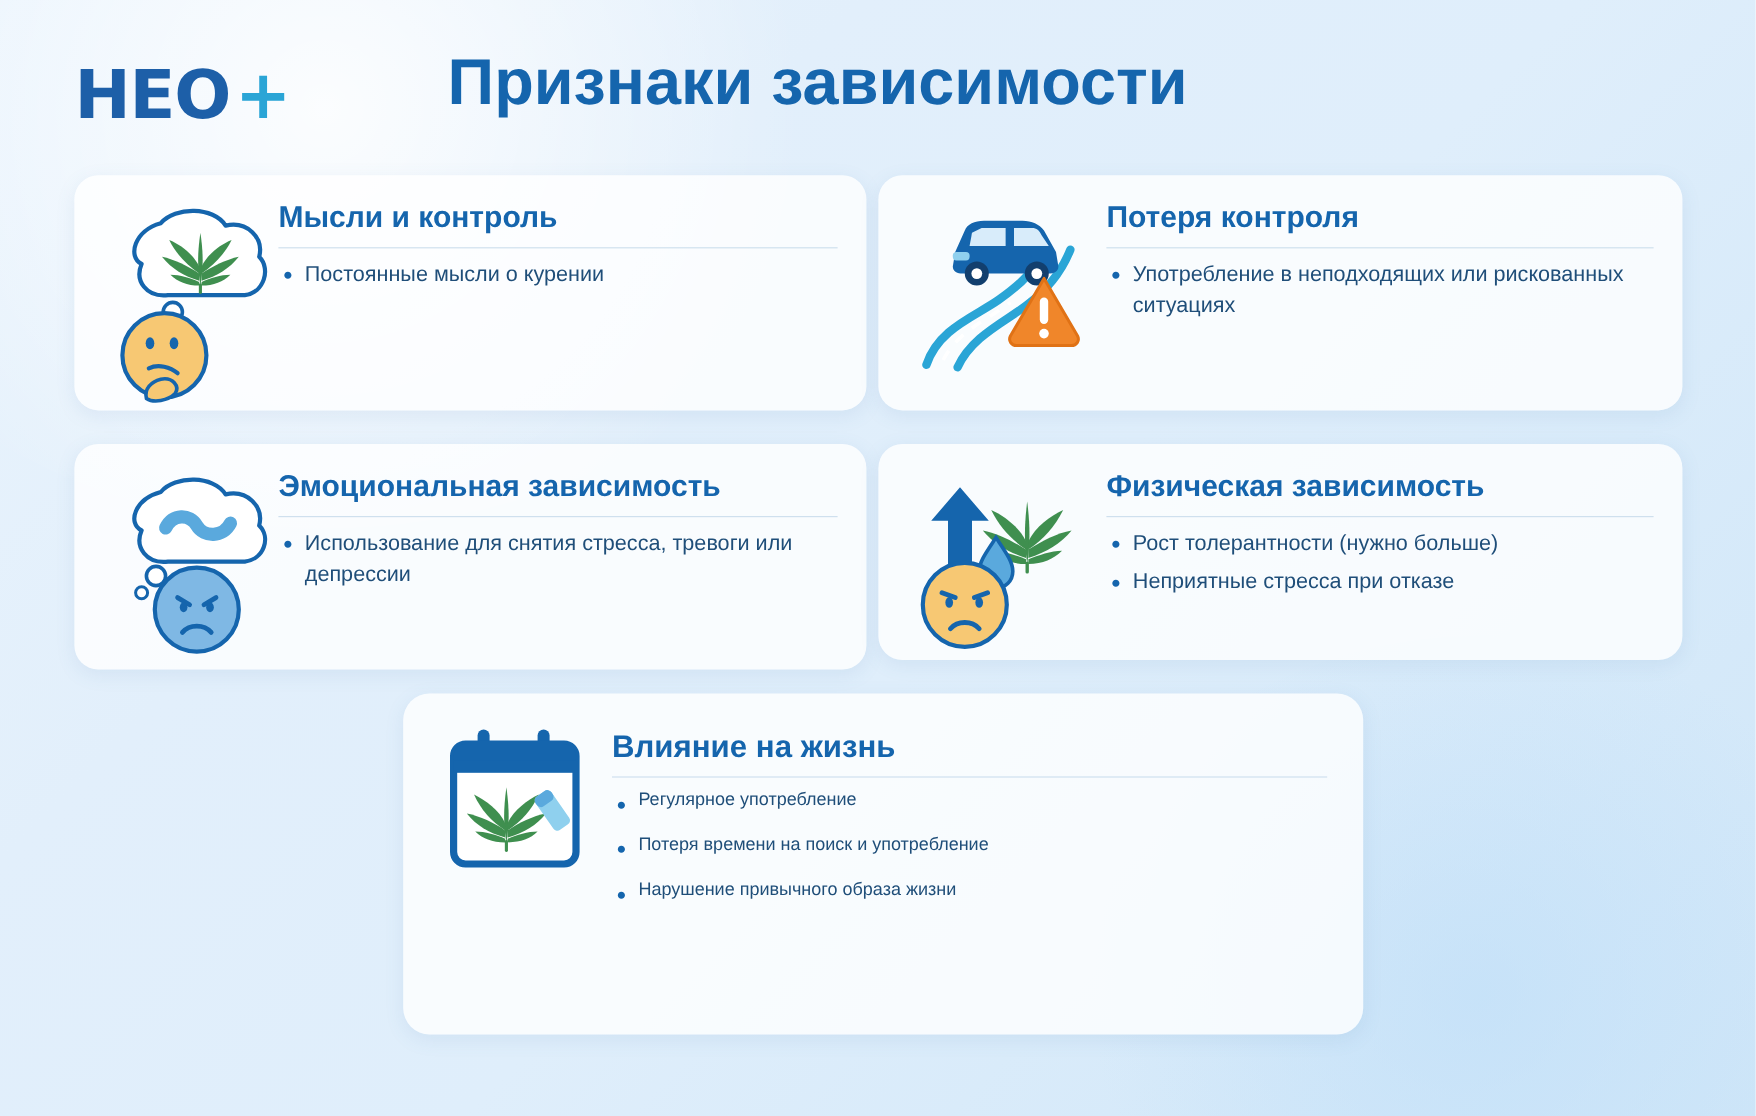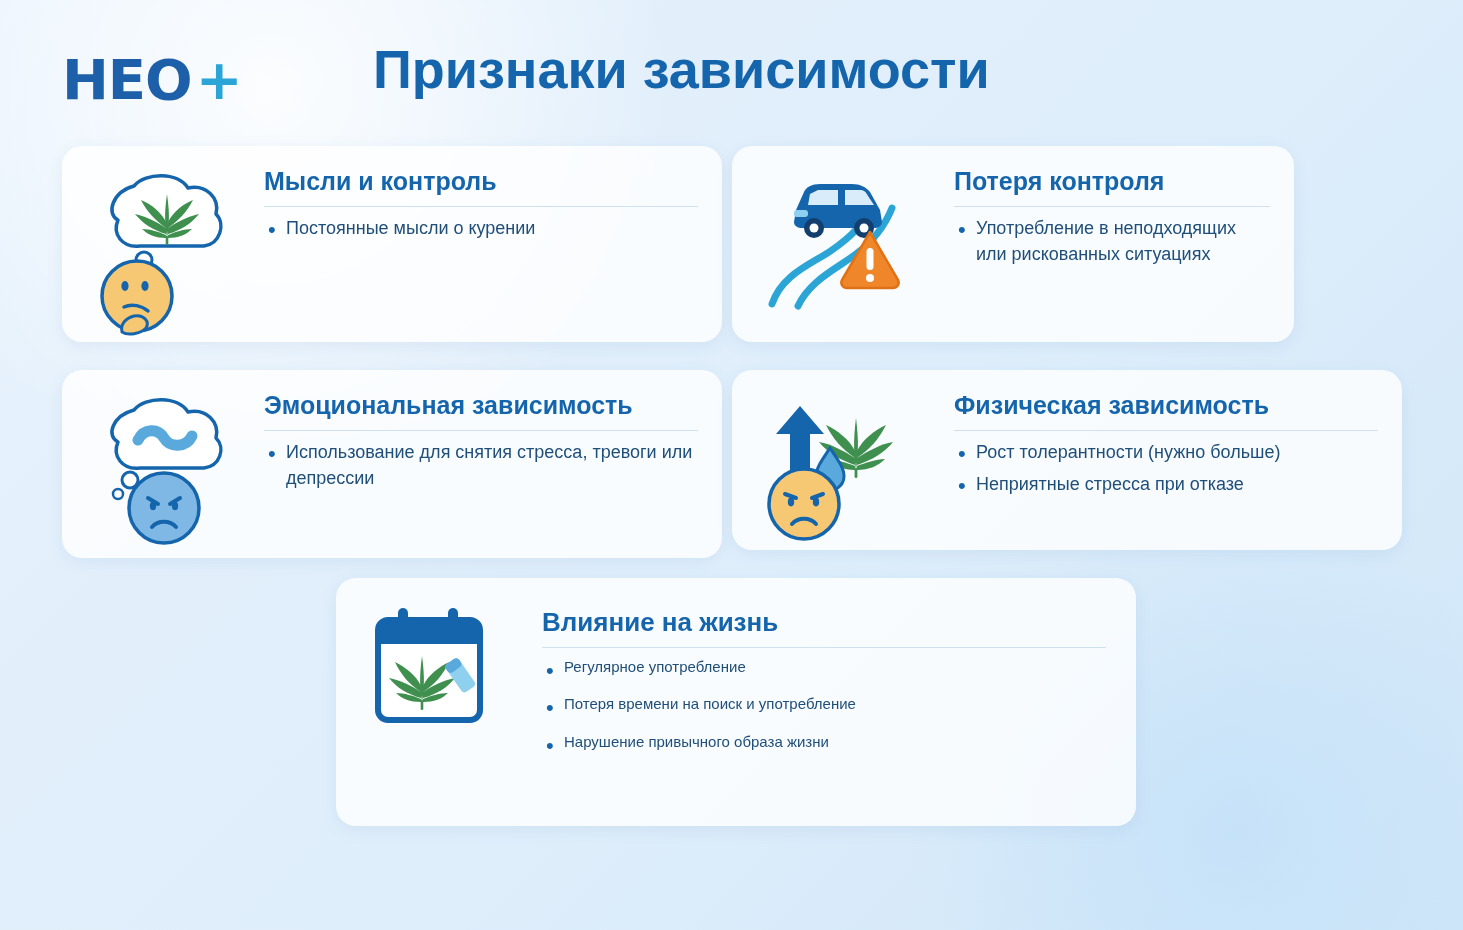--- a/index.html
+++ b/index.html
@@ -76,21 +76,20 @@
 
   
   .card {
     position: absolute;
     background: rgba(255,255,255,0.80);
     border-radius: 20px;
     box-shadow: 0 4px 16px rgba(80,130,180,0.10);
     box-sizing: border-box;
     display: flex;
     align-items: flex-start;
-    gap: 32px;
   }
   .card-icon {
     flex: 0 0 auto;
     display: flex;
     align-items: center;
     justify-content: center;
   }
   .card-body {
     flex: 1 1 auto;
     padding-top: 4px;
@@ -123,24 +122,24 @@
     position: absolute;
     left: 4px;
     top: -1px;
     color: #1565ad;
     font-size: 22px;
     line-height: 1.45;
   }
 
   
   #card-thoughts   { left: 62px;  top: 146px; width: 660px; height: 196px; padding: 18px 24px 18px 20px; }
-  #card-control    { left: 732px; top: 146px; width: 562px; height: 196px; padding: 18px 24px 18px 20px; }
+  #card-control    { left: 732px; top: 146px; width: 670px; height: 196px; padding: 18px 24px 18px 20px; }
   #card-emotional  { left: 62px;  top: 370px; width: 660px; height: 188px; padding: 18px 24px 18px 20px; }
   #card-physical   { left: 732px; top: 370px; width: 670px; height: 180px; padding: 18px 24px 18px 20px; }
-  #card-life       { left: 336px; top: 578px; width: 800px; height: 248px; padding: 26px 30px 26px 24px; }
+  #card-life       { left: 336px; top: 578px; width: 800px; height: 284px; padding: 26px 30px 26px 24px; border-radius: 22px; }
 
   #card-life .card-title { font-size: 26px; }
   #card-life .bullets li { font-size: 15px; margin-bottom: 16px; }
 
   svg { display: block; }
 </style>
 </head>
 <body>
 
 <div class="bg-glow glow1"></div>

